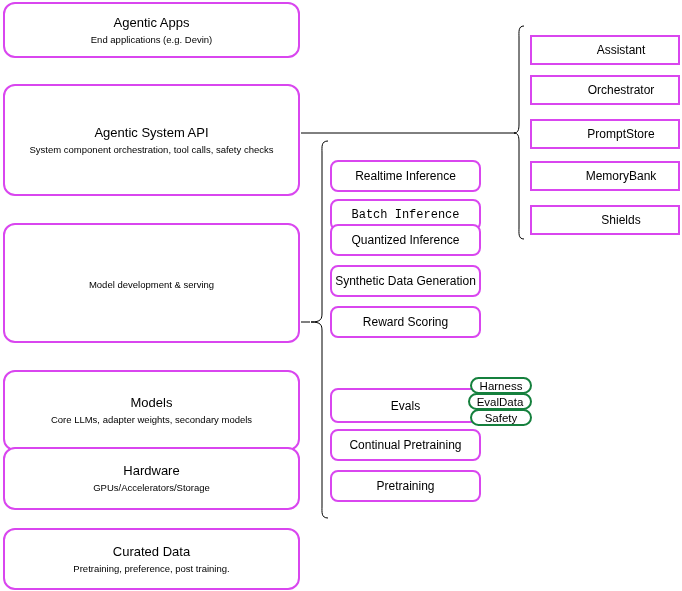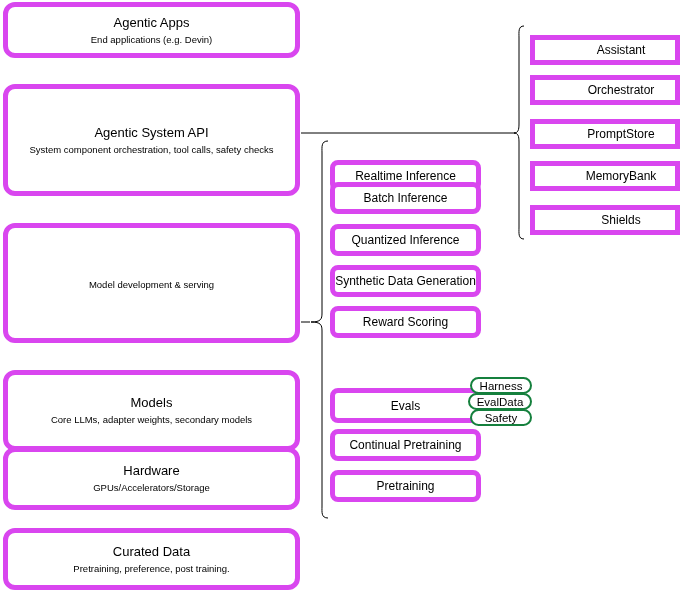--- a/index.html
+++ b/index.html
@@ -18,21 +18,21 @@
     height: 591px;
     background: #ffffff;
     overflow: hidden;
   }
 
   
   .box {
     position: absolute;
     box-sizing: border-box;
     background: #ffffff;
-    border: 5px solid #d946ef;
+    border: 2px solid #d946ef;
     display: flex;
     flex-direction: column;
     align-items: center;
     justify-content: center;
     text-align: center;
   }
   .box .title {
     font-size: 13px;
     line-height: 16px;
     color: #000000;
@@ -157,21 +157,21 @@
   </div>
 
   <div class="box layer-box" style="top:528px;height:62px;">
     <div class="title">Curated Data</div>
     <div class="subtitle">Pretraining, preference, post training.</div>
   </div>
 
   <div class="box api-box" style="top:142px;margin-top:18px;">
     <div class="title">Realtime Inference</div>
   </div>
-  <div class="box api-box" style="top:182px;">
+  <div class="box api-box" style="top:199px;font-family:Liberation Mono, monospace;">
     <div class="title">Batch Inference</div>
   </div>
   <div class="box api-box" style="top:224px;">
     <div class="title">Quantized Inference</div>
   </div>
   <div class="box api-box" style="top:265px;">
     <div class="title">Synthetic Data Generation</div>
   </div>
   <div class="box api-box" style="top:306px;">
     <div class="title">Reward Scoring</div>

